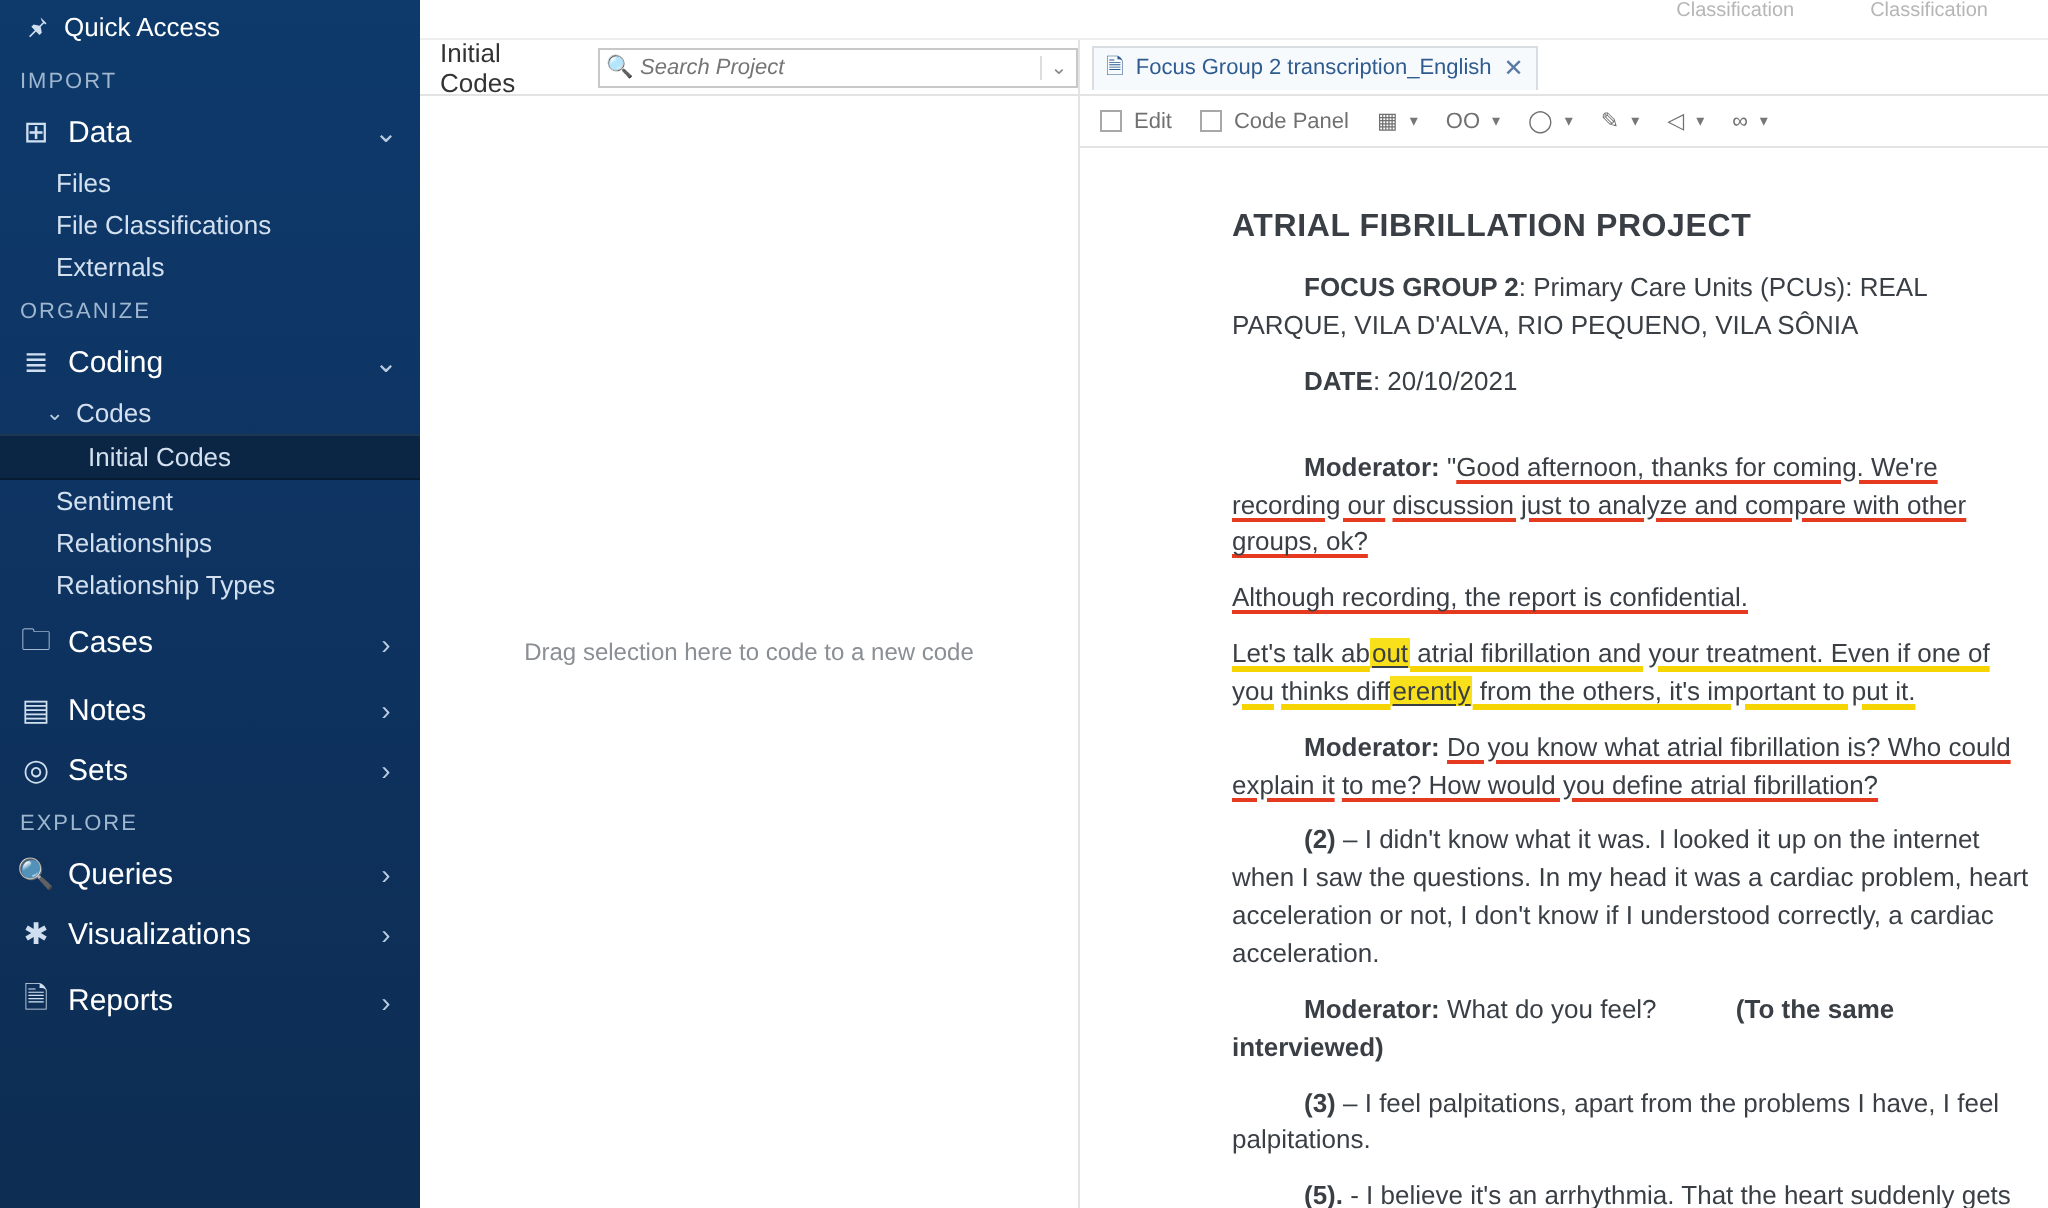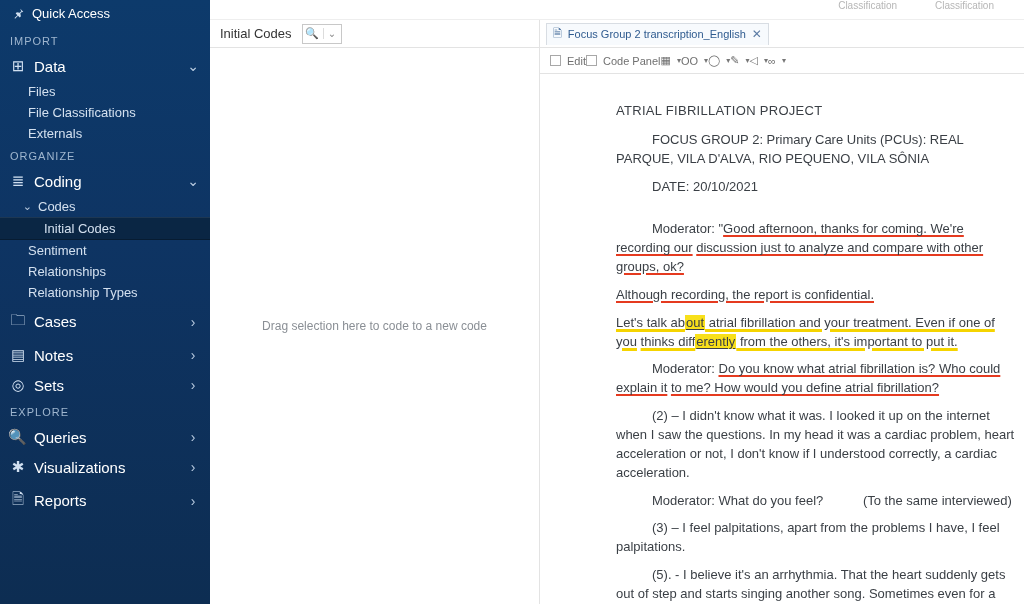--- a/index.html
+++ b/index.html
@@ -36,28 +36,28 @@
   .searchwrap .sicn { width:20px; display:flex; align-items:center; justify-content:center; color:#888; font-size:11px;}
   .searchwrap input { border:none; outline:none; font-size:11px; width:200px; height:18px; color:#555; font-style:italic;}
   .searchwrap .dd { width:18px; display:flex; align-items:center; justify-content:center; color:#888; font-size:10px; border-left:1px solid #dcdcdc;}
   .tabbar { display:flex; align-items:center; height:28px; border-bottom:1px solid #e3e3e3; padding-left:6px; gap:6px;}
   .tab { display:flex; align-items:center; gap:6px; height:22px; padding:0 6px; font-size:11px; color:#2f5b8f; border:1px solid #d8dde3; border-bottom:none; background:#f7fafd;}
   .tab .doc-icn { color:#2f5b8f; font-size:11px;}
   .tab .close { color:#5a7aa3; font-size:12px; cursor:pointer;}
   .content-row { flex:1; display:flex; min-height:0;}
   .codes-panel { width:330px; border-right:1px solid #e3e3e3; display:flex; align-items:center; justify-content:center; color:#8a8f95; font-size:12px;}
   .doc-panel { flex:1; display:flex; flex-direction:column; min-width:0;}
-  .doc-toolbar { height:26px; border-bottom:1px solid #e3e3e3; display:flex; align-items:center; padding:0 10px; color:#707070; font-size:11px;}
+  .doc-toolbar { height:26px; border-bottom:1px solid #e3e3e3; display:flex; align-items:center; gap:14px; padding:0 10px; color:#707070; font-size:11px;}
   .doc-toolbar .group { display:flex; align-items:center; gap:6px;}
   .doc-toolbar .chk { width:11px; height:11px; border:1px solid #a8a8a8; display:inline-block; }
   .tri { font-size:8px; color:#777;}
   .doc-body { flex:1; overflow-y:auto; padding: 28px 8px 10px 76px; color:#3a3f45; font-size:13px; line-height:1.45;}
-  .doc-body h2 { font-size:13px; font-weight:400; letter-spacing:.3px; margin-bottom:10px;}
+  .doc-body h2 { font-size:16px; font-weight:700; letter-spacing:.3px; margin-bottom:10px;}
   .doc-body p { margin-bottom:9px;}
-  .b { font-weight:400;padding-left:36px;}
+  .b { font-weight:700;padding-left:36px;}
   .ul-red { text-decoration: underline; text-decoration-color:#e53a1f; text-decoration-thickness:2px; text-underline-offset:2px;}
   .ul-yellow { text-decoration: underline; text-decoration-color:#f5d400; text-decoration-thickness:3px; text-underline-offset:2px;}
   .hl { background:#f8e01a; padding:0 1px;text-decoration:underline;}
   .top-clfn { position:absolute; right:30px; top:0px; font-size:10px; color:#b6b6b6; display:flex; gap:38px;}
   .top-clfn-wrap { position:relative; height:20px; border-bottom:1px solid #eee;}
 </style>
 </head>
 <body>
 
 <div class="sidebar">
@@ -167,20 +167,21 @@
         <span>Classification</span>
     </div>
   </div>
   <div class="content-row">
 
     <div style="width:330px; border-right:1px solid #e3e3e3; display:flex; flex-direction:column;">
       <div class="toprow">
         <span class="panel-title">Initial Codes</span>
         <div class="searchwrap">
           <span class="sicn">🔍</span>
+          <input placeholder="Search Project" style="">
           <span class="dd">⌄</span>
         </div>
       </div>
       <div class="codes-panel" style="flex:1;">
         <span>Drag selection here to code to a new code</span>
       </div>
     </div>
 
     <div class="doc-panel">
       <div class="tabbar">

